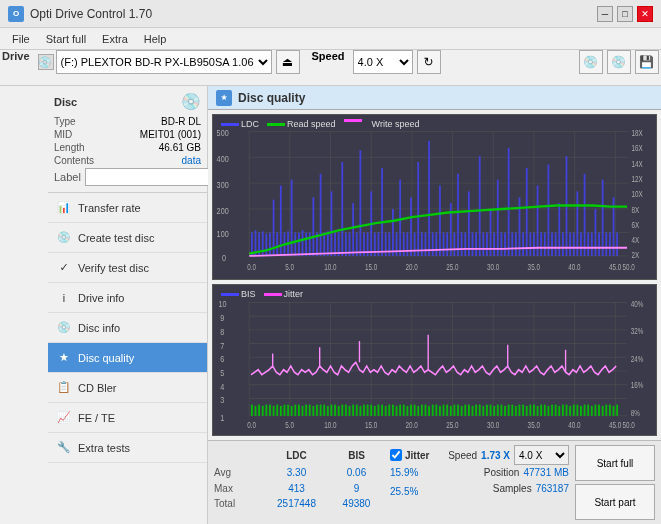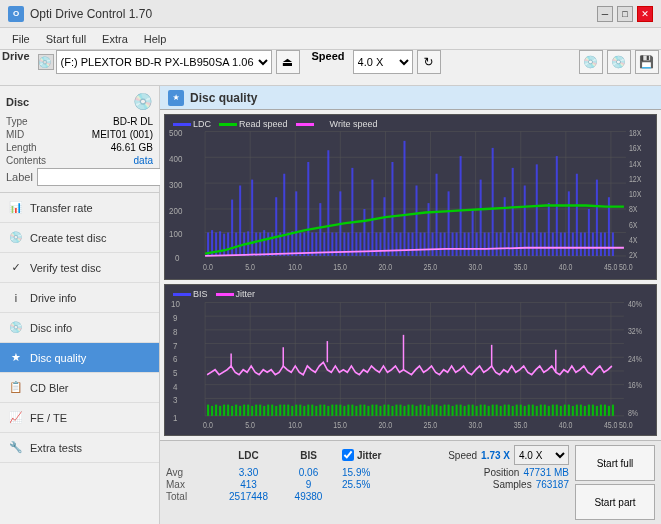--- a/index.html
+++ b/index.html
@@ -20,21 +20,21 @@
 
     
     .toolbar { background: #f0f0f0; height: 36px; display: flex; align-items: flex-start; padding: 0 2px; border-bottom: 1px solid #ccc; gap: 4px; }
     .toolbar-label { font-size: 11px; color: #333; font-weight: bold; margin-right: 4px; }
     .drive-select { height: 24px; min-width: 180px; font-size: 11px; border: 1px solid #aaa; background: white; }
     .toolbar-btn { height: 24px; width: 24px; border: 1px solid #aaa; background: #f5f5f5; cursor: pointer; display: flex; align-items: center; justify-content: center; font-size: 12px; }
     .speed-label { font-size: 11px; font-weight: bold; margin-left: 8px; margin-right: 4px; }
     .speed-select { height: 24px; width: 60px; font-size: 11px; border: 1px solid #aaa; background: white; }
 
     
-    .main { display: flex; height: calc(524px - 28px - 22px - 36px); }
+    .main { display: flex; height: calc(524px - 28px - 22px - 36px); padding-left: 48px; }
 
     
     .sidebar { width: 160px; background: #f0f0f0; border-right: 1px solid #ccc; display: flex; flex-direction: column; }
     .disc-info-panel { padding: 6px; border-bottom: 1px solid #ccc; }
     .disc-header { display: flex; align-items: center; justify-content: space-between; margin-bottom: 4px; }
     .disc-title { font-size: 11px; font-weight: bold; color: #333; }
     .disc-row { display: flex; justify-content: space-between; margin-bottom: 2px; font-size: 10px; }
     .disc-key { color: #555; }
     .disc-val { color: #000; }
     .disc-val-blue { color: #0066cc; }
@@ -194,21 +194,21 @@
 
         <div style="display:flex;gap:8px;align-items:center;padding:2px 4px;font-size:9px;color:#ddd;position:absolute;top:2px;left:4px;z-index:2;">
           <div style="display:flex;align-items:center;gap:2px;">
             <div style="width:18px;height:3px;background:#4444ff;"></div>
               <span>LDC</span>
           </div>
           <div style="display:flex;align-items:center;gap:2px;">
             <div style="width:18px;height:3px;background:#00cc00;"></div>
               <span>Read speed</span>
           </div>
-          <div style="display:flex;align-items:center;gap:16px;">
+          <div style="display:flex;align-items:flex-start;gap:10px;">
             <div style="width:18px;height:3px;background:#ff44ff;"></div>
               <span>Write speed</span>
           </div>
         </div>
         <svg class="chart-svg" viewBox="0 0 490 140" preserveAspectRatio="none" style="position:absolute;top:0;left:0;width:100%;height:100%;">
 
           <rect width="490" height="140" fill="#3a3a4a"></rect>
 
           <line x1="40" y1="14" x2="40" y2="120" stroke="#555" stroke-width="0.5"></line>
           <line x1="85" y1="14" x2="85" y2="120" stroke="#555" stroke-width="0.5"></line>
@@ -573,21 +573,21 @@
           <div style="margin-left:auto;display:flex;align-items:center;gap:4px;">
             <span style="font-size:10px;color:#333;">Position</span>
             <span style="font-size:10px;color:#0066cc;">47731 MB</span>
           </div>
         </div>
 
         <div style="display:flex;align-items:center;margin-bottom:1px;">
           <div style="width:50px;font-size:10px;color:#555;">Max</div>
           <div style="width:65px;text-align:center;font-size:10px;color:#0066cc;">413</div>
           <div style="width:55px;text-align:center;font-size:10px;color:#0066cc;">9</div>
-          <div style="margin-left:6px;font-size:10px;color:#0066cc;width:80px;">25.5%</div>
+          <div style="margin-left:6px;font-size:10px;color:#0066cc;width:80px;margin-top:7px;">25.5%</div>
           <div style="margin-left:auto;display:flex;align-items:center;gap:4px;">
             <span style="font-size:10px;color:#333;">Samples</span>
             <span style="font-size:10px;color:#0066cc;">763187</span>
           </div>
         </div>
 
         <div style="display:flex;align-items:center;">
           <div style="width:50px;font-size:10px;color:#555;">Total</div>
           <div style="width:65px;text-align:center;font-size:10px;color:#0066cc;">2517448</div>
           <div style="width:55px;text-align:center;font-size:10px;color:#0066cc;">49380</div>

